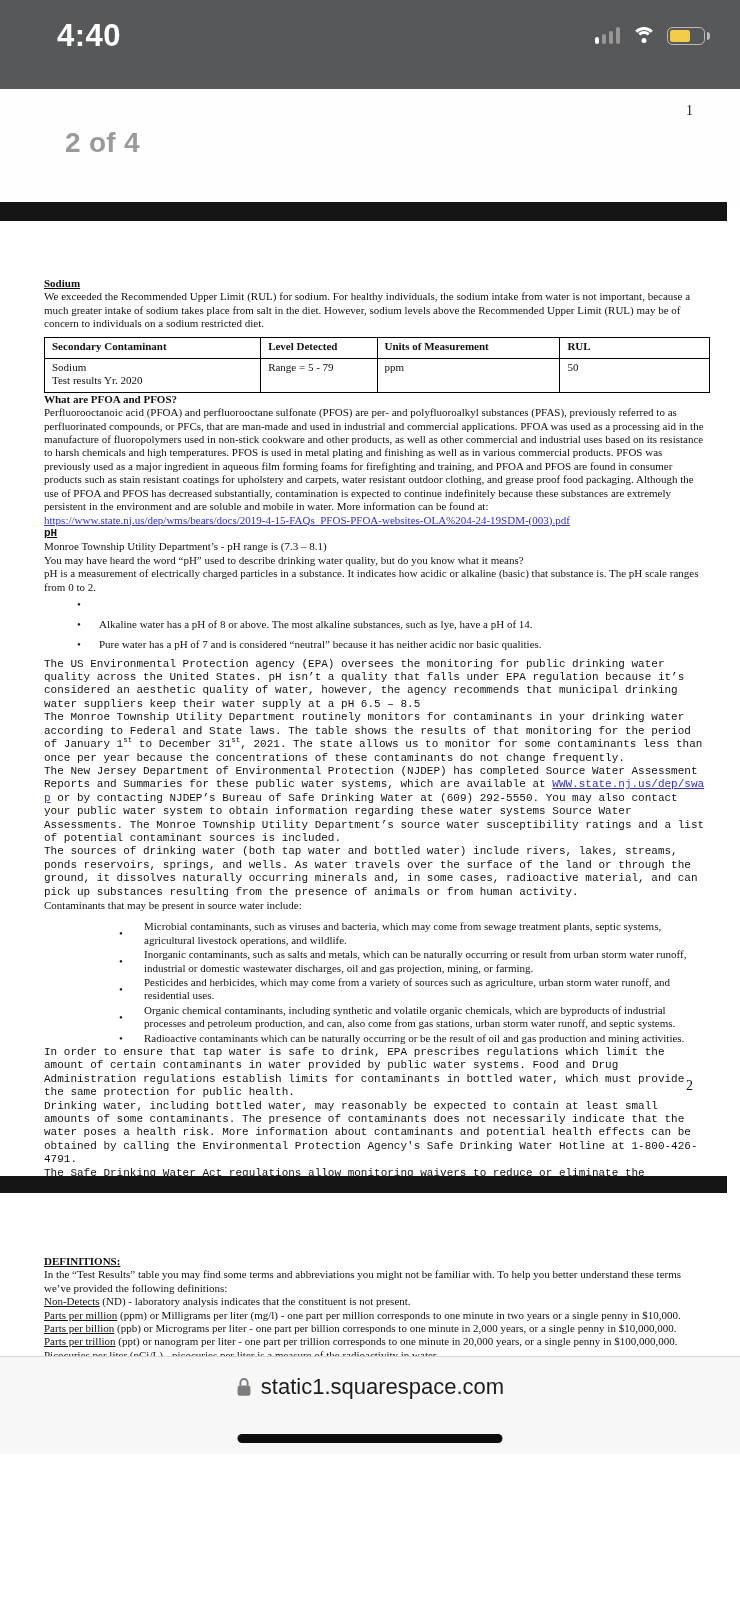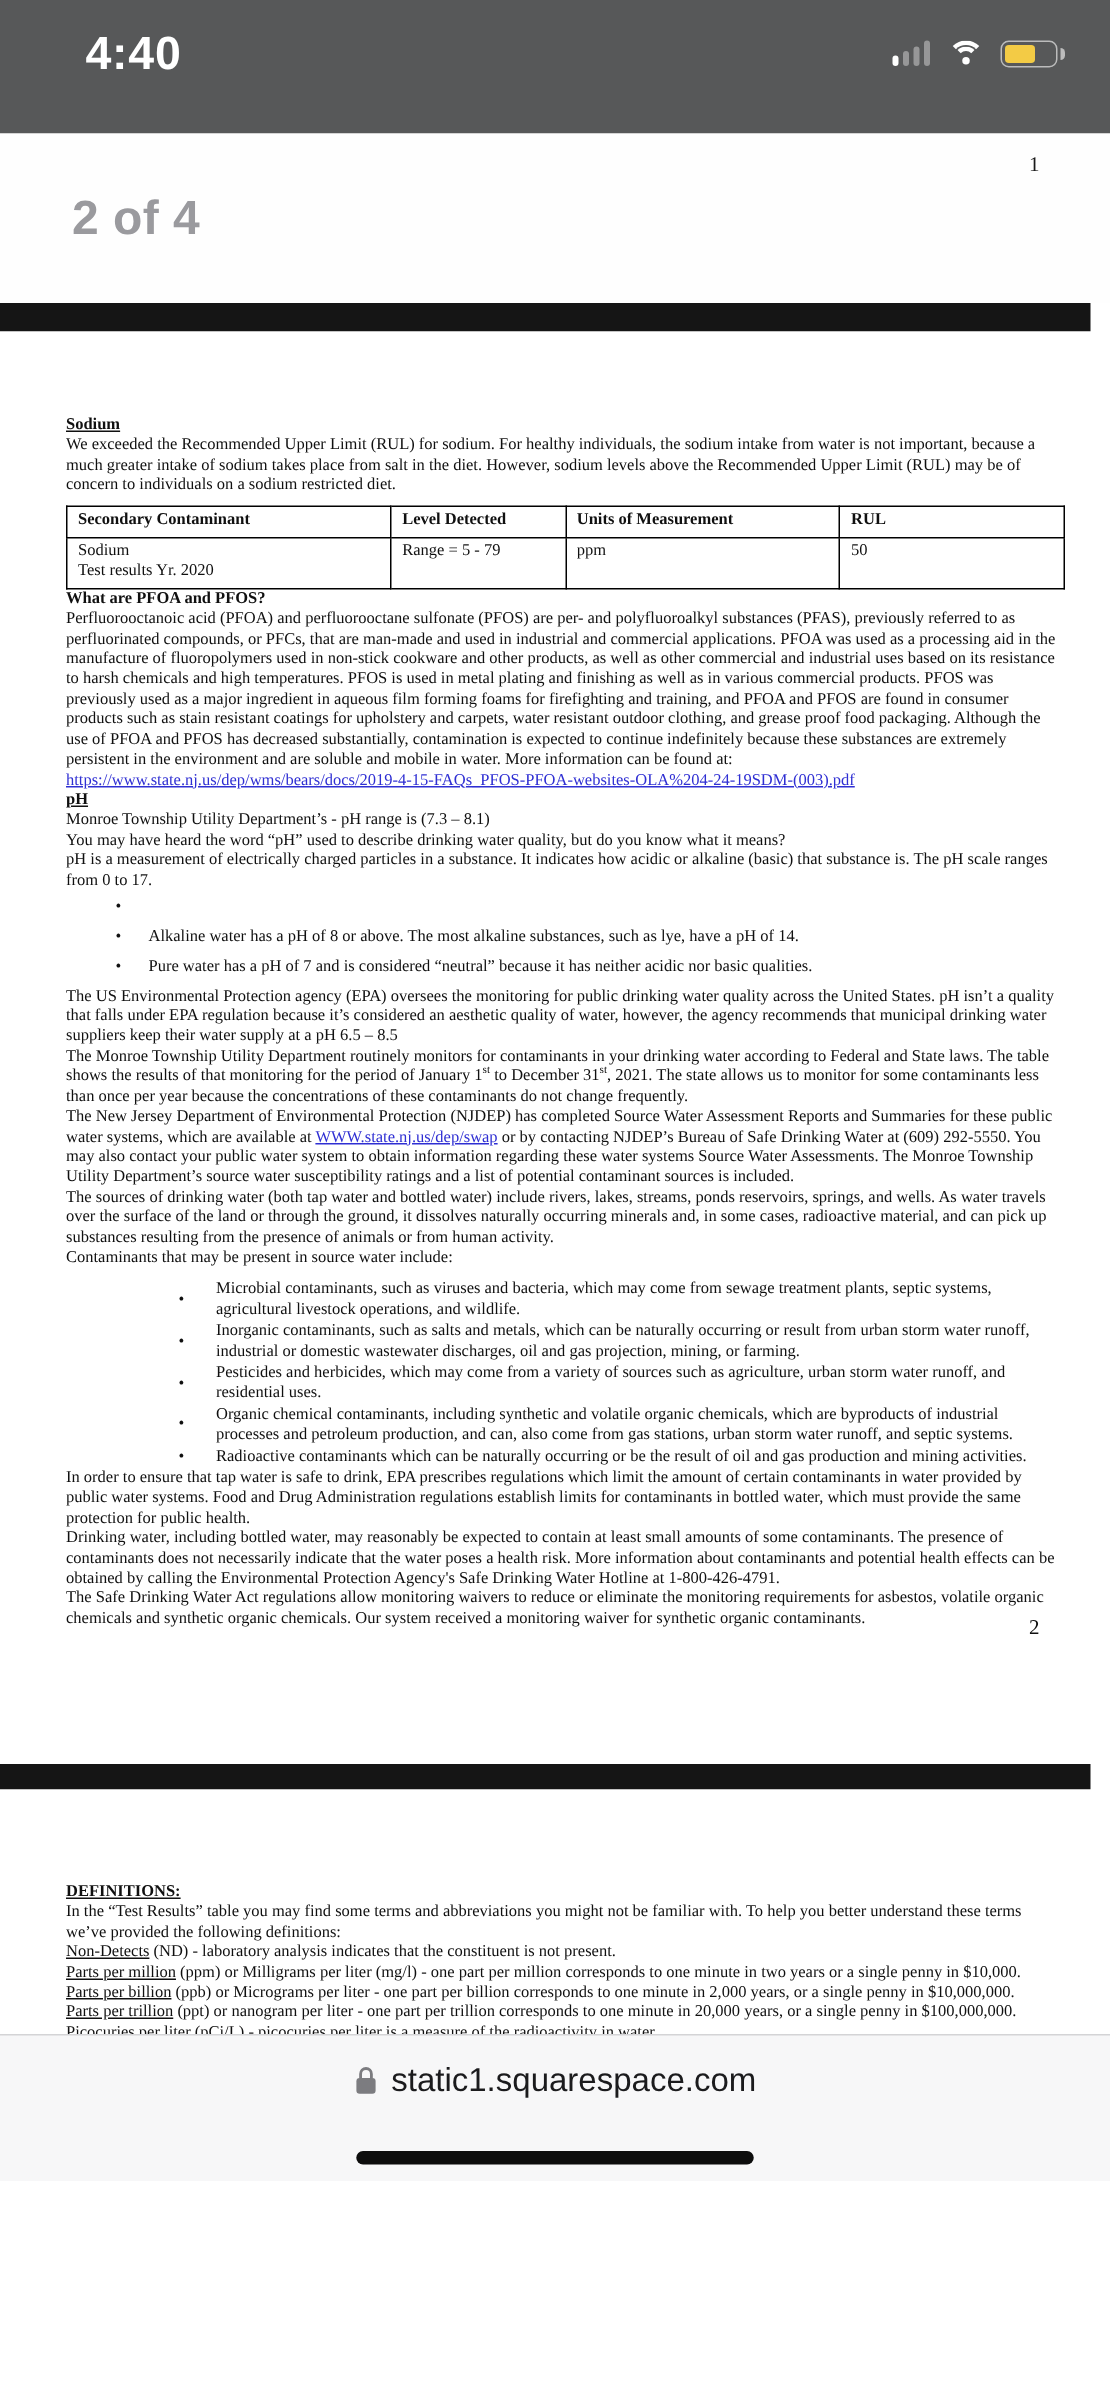--- a/index.html
+++ b/index.html
@@ -35,38 +35,38 @@
   .battery .fill { position:absolute; left:3px; top:3px; bottom:3px; width:20px; background:#F3CB45; border-radius:2.5px; }
   .battery .nub { position:absolute; right:-4.5px; top:5.5px; width:3px; height:7.5px; background:rgba(255,255,255,.6); border-radius:0 3px 3px 0; }
 
   
   .pdf-header { position:relative; height:113px; background:#fefefe; }
   .corner-page-num {
     position:absolute; right:47px; top:14px;
     font-family:"Liberation Serif", serif; font-size:14px; color:#1a1a1a;
   }
   .page-indicator {
-    position:absolute; left:48px; top:38px;
-    font-size:32px; font-weight:600; color:#9a9a9e; letter-spacing:.3px;
+    position:absolute; left:65px; top:38px;
+    font-size:28px; font-weight:600; color:#9a9a9e; letter-spacing:.3px;
   }
 
   
   .page-bar { width:727px; height:19px; background:#151515; }
   .page-bar.thin { height:17px; }
 
   
   .doc {
     font-family:"Liberation Serif", serif;
     font-size:11px; line-height:13.4px; color:#101010;
     padding:0 30px 0 44px; background:#fff;
   }
   .page2 { position:relative; height:955px; padding-top:56px; overflow:hidden; }
   .page3 { position:relative; height:163px; padding-top:62px; overflow:hidden; }
   .doc p { margin:0; }
-  .mt { margin-top:11px; }
+  .mt { margin-top:11px;font-family:Liberation Mono, monospace; }
   .mt-lg { margin-top:19px; }
   .doc-heading { font-weight:700; text-decoration:underline; }
   .doc-heading-plain { font-weight:700; }
   .link { color:#2f2fd3; text-decoration:underline; word-break:break-all; }
 
   table.water-table { width:100%; border-collapse:collapse; margin-top:6px; }
   table.water-table th, table.water-table td {
     border:1.4px solid #000; text-align:left; vertical-align:top;
     padding:2px 7px 4px; font-size:11px; line-height:13.4px;
   }
@@ -156,21 +156,21 @@
     </tbody>
       </table>
 
     <p class="doc-heading-plain mt-lg">What are PFOA and PFOS?</p>
     <p>Perfluorooctanoic acid (PFOA) and perfluorooctane sulfonate (PFOS) are per- and polyfluoroalkyl substances (PFAS), previously referred to as perfluorinated compounds, or PFCs, that are man-made and used in industrial and commercial applications. PFOA was used as a processing aid in the manufacture of fluoropolymers used in non-stick cookware and other products, as well as other commercial and industrial uses based on its resistance to harsh chemicals and high temperatures. PFOS is used in metal plating and finishing as well as in various commercial products. PFOS was previously used as a major ingredient in aqueous film forming foams for firefighting and training, and PFOA and PFOS are found in consumer products such as stain resistant coatings for upholstery and carpets, water resistant outdoor clothing, and grease proof food packaging. Although the use of PFOA and PFOS has decreased substantially, contamination is expected to continue indefinitely because these substances are extremely persistent in the environment and are soluble and mobile in water. More information can be found at:</p>
     <p><a class="link">https://www.state.nj.us/dep/wms/bears/docs/2019-4-15-FAQs_PFOS-PFOA-websites-OLA%204-24-19SDM-(003).pdf</a></p>
 
     <p class="doc-heading mt">pH</p>
     <p>Monroe Township Utility Department’s - pH range is (7.3 – 8.1)</p>
     <p>You may have heard the word “pH” used to describe drinking water quality, but do you know what it means?</p>
-    <p>pH is a measurement of electrically charged particles in a substance.  It indicates how acidic or alkaline (basic) that substance is.  The pH scale ranges from 0 to 17.</p>
+    <p>pH is a measurement of electrically charged particles in a substance.  It indicates how acidic or alkaline (basic) that substance is.  The pH scale ranges from 0 to 2.</p>
 
     <ul class="bullets ph">
       <li>
           <span class="dot"></span>
         </li>
       <li>
           <span class="dot"></span>
           <span>Alkaline water has a pH of 8 or above.  The most alkaline substances, such as lye, have a pH of 14.</span>
         </li>
       <li>

